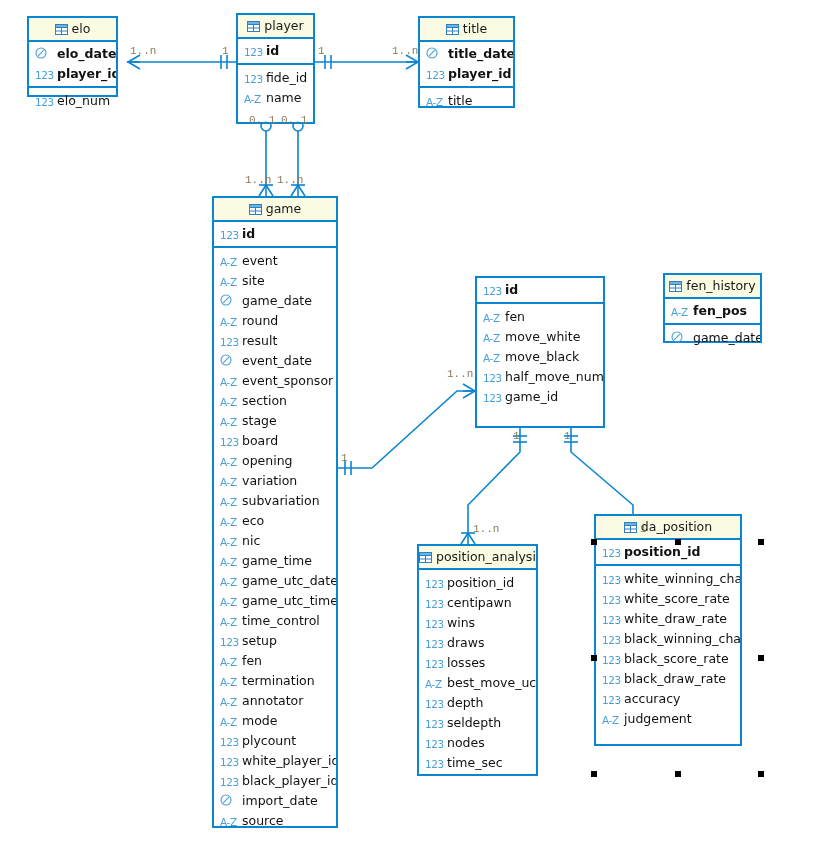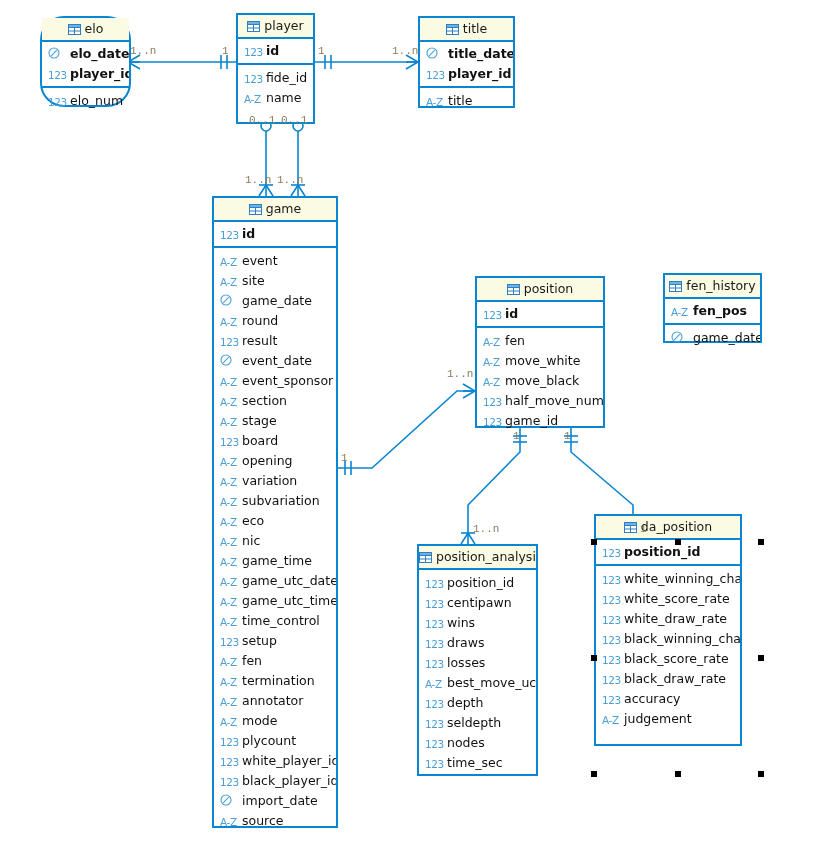--- a/index.html
+++ b/index.html
@@ -140,21 +140,21 @@
       <path d="M461 544 L468 533 L475 544"></path>
 
       <path d="M571 428 L571 452 L633 505 L633 542"></path>
       <path d="M564 436 L578 436"></path>
       <path d="M564 442 L578 442"></path>
       <path d="M626 530 L640 530"></path>
       <path d="M626 536 L640 536"></path>
     </g>
   </svg>
 
-<div class="entity" style="left: 40px; top: 16px; width: 91px; height: 91px; border-radius: 24px;">
+<div class="entity" style="left: 27px; top: 16px; width: 91px; height: 81px;">
       <div class="hdr"><span class="tbl-icon"><svg width="13" height="11" viewBox="0 0 13 11">
             <rect x="0.5" y="0.5" width="12" height="10" fill="#ffffff" stroke="#2f7fc4" stroke-width="1"></rect>
             <rect x="0.5" y="0.5" width="12" height="3" fill="#6fb3e0" stroke="#2f7fc4" stroke-width="1"></rect>
             <line x1="6.5" y1="3.5" x2="6.5" y2="10.5" stroke="#2f7fc4" stroke-width="1"></line>
             <line x1="0.5" y1="7" x2="12.5" y2="7" stroke="#2f7fc4" stroke-width="1"></line>
           </svg></span><span>elo</span></div>
       <div class="pk-section">
         <div class="col pk"><span class="ico"><svg width="12" height="12" viewBox="0 0 12 12">
               <circle cx="6" cy="6" r="5" fill="none" stroke="#4a9fd8" stroke-width="1.1"></circle>
               <line x1="3.2" y1="8.8" x2="8.8" y2="3.2" stroke="#4a9fd8" stroke-width="1.1"></line>
@@ -243,26 +243,20 @@
         <div class="col"><span class="ico">123</span><span class="nm">white_player_id</span></div>
         <div class="col"><span class="ico">123</span><span class="nm">black_player_id</span></div>
         <div class="col"><span class="ico"><svg width="12" height="12" viewBox="0 0 12 12">
               <circle cx="6" cy="6" r="5" fill="none" stroke="#4a9fd8" stroke-width="1.1"></circle>
               <line x1="3.2" y1="8.8" x2="8.8" y2="3.2" stroke="#4a9fd8" stroke-width="1.1"></line>
             </svg></span><span class="nm">import_date</span></div>
         <div class="col"><span class="ico">A-Z</span><span class="nm">source</span></div>
       </div>
     </div>
     <div class="entity" style="left: 475px; top: 276px; width: 130px; height: 152px;">
-      <div class="hdr"><span class="tbl-icon"><svg width="13" height="11" viewBox="0 0 13 11">
-            <rect x="0.5" y="0.5" width="12" height="10" fill="#ffffff" stroke="#2f7fc4" stroke-width="1"></rect>
-            <rect x="0.5" y="0.5" width="12" height="3" fill="#6fb3e0" stroke="#2f7fc4" stroke-width="1"></rect>
-            <line x1="6.5" y1="3.5" x2="6.5" y2="10.5" stroke="#2f7fc4" stroke-width="1"></line>
-            <line x1="0.5" y1="7" x2="12.5" y2="7" stroke="#2f7fc4" stroke-width="1"></line>
-          </svg></span><span>position</span></div>
       <div class="pk-section">
         <div class="col pk"><span class="ico">123</span><span class="nm">id</span></div>
       </div>
       <div class="cols">
         <div class="col"><span class="ico">A-Z</span><span class="nm">fen</span></div>
         <div class="col"><span class="ico">A-Z</span><span class="nm">move_white</span></div>
         <div class="col"><span class="ico">A-Z</span><span class="nm">move_black</span></div>
         <div class="col"><span class="ico">123</span><span class="nm">half_move_num</span></div>
         <div class="col"><span class="ico">123</span><span class="nm">game_id</span></div>
       </div>

